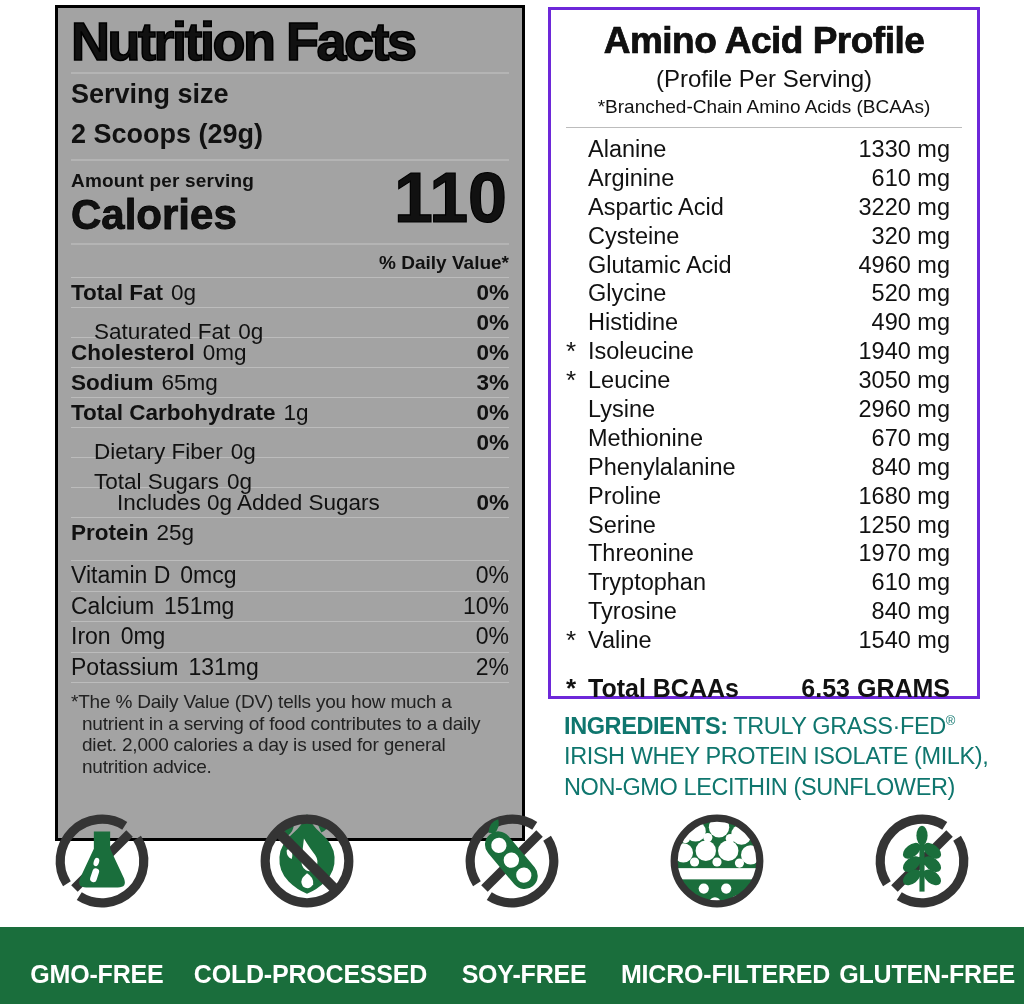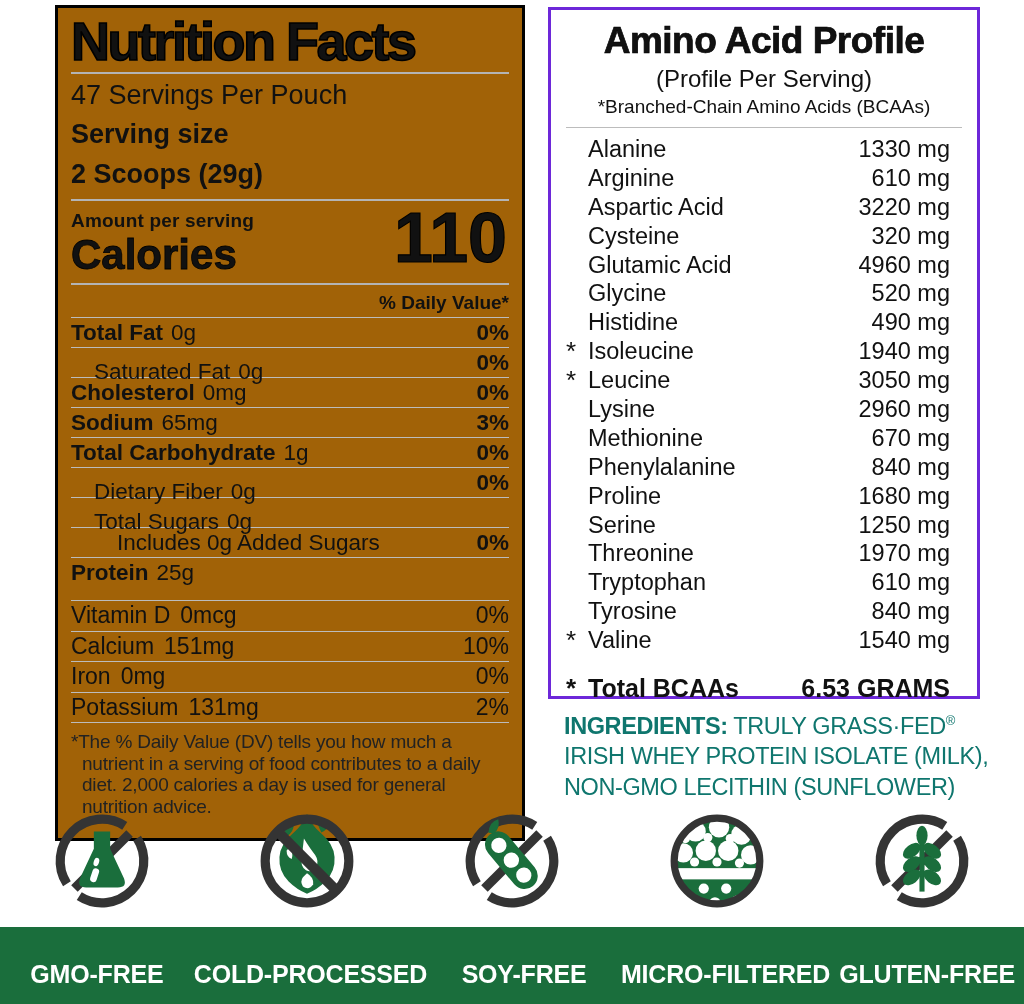--- a/index.html
+++ b/index.html
@@ -3,21 +3,21 @@
 <meta charset="utf-8">
 <style>
   html,body{margin:0;padding:0;background:#fff;}
   body{width:1024px;height:1004px;position:relative;overflow:hidden;
        font-family:"Liberation Sans","DejaVu Sans",sans-serif;color:#111;}
   .b{font-weight:bold}
   .i{font-style:italic}
 
   
   .nf-box{position:absolute;left:55px;top:5px;width:470px;height:836px;
-          border:3px solid #000;box-sizing:border-box;background:#a16207;}
+          border:3px solid #000;box-sizing:border-box;background:#a3a3a3;}
   .nf-inner{padding:4px 13px 0 13px;}
   .nf-title{font-size:54px;line-height:54px;font-weight:900;letter-spacing:-2.5px;
             -webkit-text-stroke:1.6px #000;margin:2px 0 4px 0;white-space:nowrap;}
   .rule{border-top:2px solid #b4b4b4;height:0;}
   .rule-thin{border-top:1.5px solid #bcbcbc;height:0;}
   .nf-servings{font-size:27px;line-height:38px;margin-top:2px;}
   .nf-ssrow{display:flex;justify-content:space-between;font-size:27px;line-height:40px;font-weight:bold;flex-direction:column;}
   .cal-wrap{position:relative;margin-top:8px;}
   .nf-amount{font-size:19px;line-height:23px;font-weight:bold;letter-spacing:.2px;}
   .nf-cal{font-size:42px;line-height:46px;font-weight:bold;-webkit-text-stroke:.8px #000;}
@@ -67,21 +67,20 @@
   .banner-cell{flex:1 1 0;text-align:center;color:#fff;font-size:25px;font-weight:bold;
                letter-spacing:-0.2px;white-space:nowrap;}
 </style>
 </head>
 <body>
 
 <div class="nf-box">
   <div class="nf-inner">
     <div class="nf-title">Nutrition Facts</div>
     <div class="rule"></div>
-    <div class="nf-servings">47 Servings Per Pouch</div>
     <div class="nf-ssrow">
       <span>Serving size</span>
       <span>2 Scoops (29g)</span>
     </div>
     <div class="rule" style="margin-top:5px"></div>
     <div class="cal-wrap">
       <div class="nf-amount">Amount per serving</div>
       <div class="nf-cal">Calories</div>
       <div class="cal-num">110</div>
     </div>

